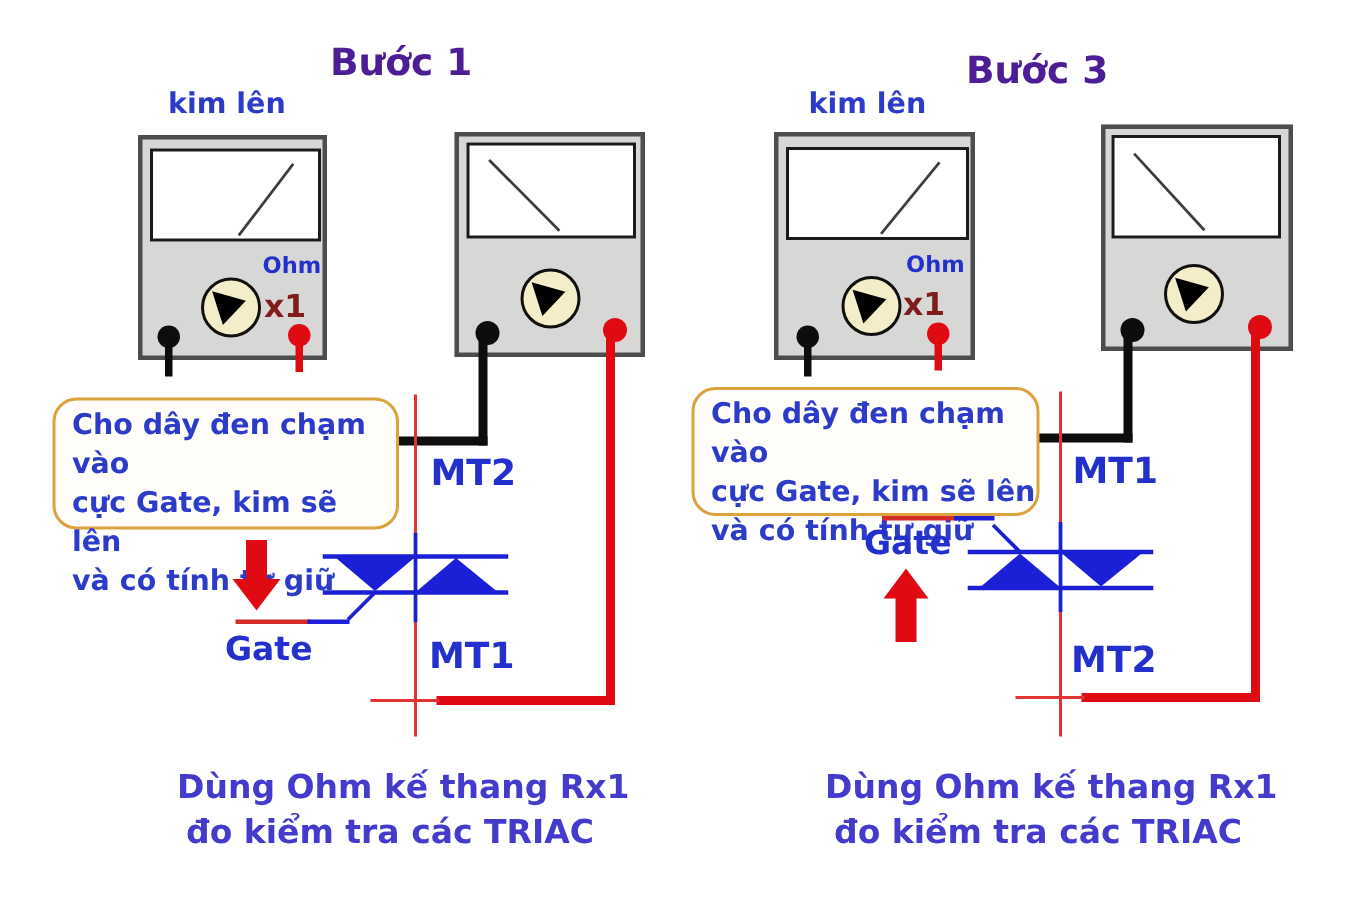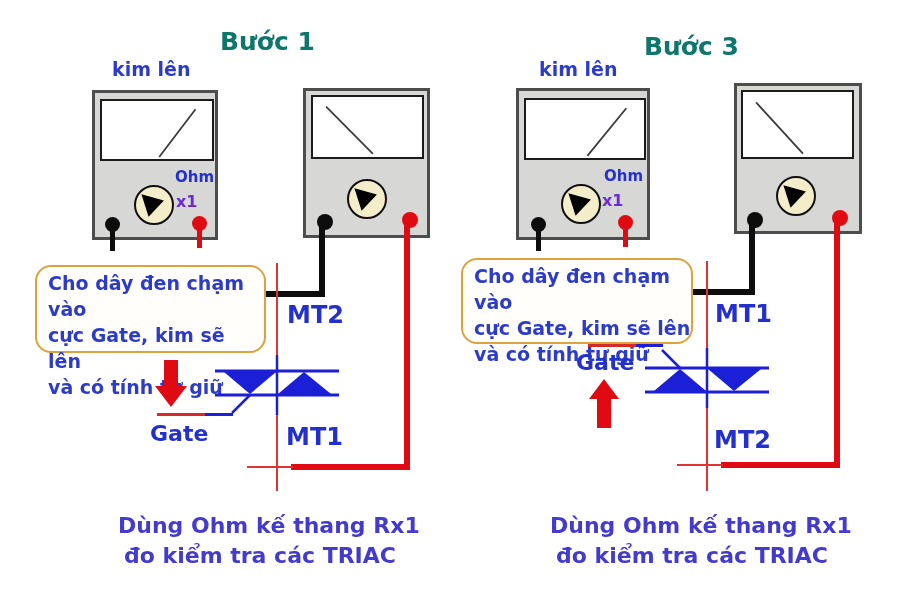--- a/index.html
+++ b/index.html
@@ -1,27 +1,27 @@
 <!DOCTYPE html>
 <html><head>
 <meta charset="utf-8">
 <style>
   html,body{margin:0;padding:0;background:#fff;}
   .canvas{position:relative;width:900px;height:600px;background:#ffffff;overflow:hidden;
           font-family:"DejaVu Sans","Liberation Sans",sans-serif;}
   .abs{position:absolute;white-space:nowrap;}
 
   
-  .step-title{font-size:25px;font-weight:bold;color:#0f766e;}
+  .step-title{font-size:25px;font-weight:bold;color:#4c1d95;}
   .kim{font-size:19px;font-weight:bold;color:#2d3cc8;}
   .mtlbl{font-size:24px;font-weight:bold;color:#2330cc;}
   .gatelbl{font-size:22px;font-weight:bold;color:#2330cc;}
   .caption{width:284px;text-align:center;font-size:22px;font-weight:bold;line-height:30px;color:#443bcd;}
   .ohm{font-size:15px;font-weight:bold;color:#2330cc;}
-  .x1{font-size:16px;font-weight:bold;color:#6d28d9;}
+  .x1{font-size:21px;font-weight:bold;color:#7f1d1d;}
 
   
   .meter{position:absolute;background:#d7d7d5;border:3px solid #4d4d4d;box-sizing:border-box;}
   .disp{position:absolute;background:#ffffff;border:2px solid #1b1b1b;box-sizing:border-box;}
   .disp svg{position:absolute;left:0;top:0;width:100%;height:100%;}
   .knob{position:absolute;width:40px;height:40px;border-radius:50%;background:#f3edc9;border:2px solid #101010;box-sizing:border-box;}
   .knob svg{position:absolute;left:0;top:0;width:100%;height:100%;}
   .term{position:absolute;border-radius:50%;}
   .tb{background:#0d0d0d;} .tr{background:#e00b12;}
   .stub{position:absolute;}

